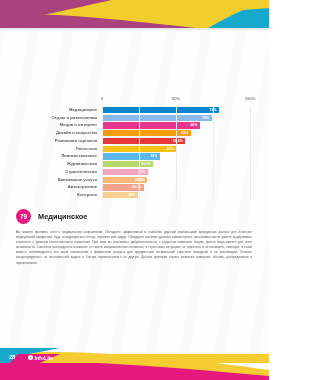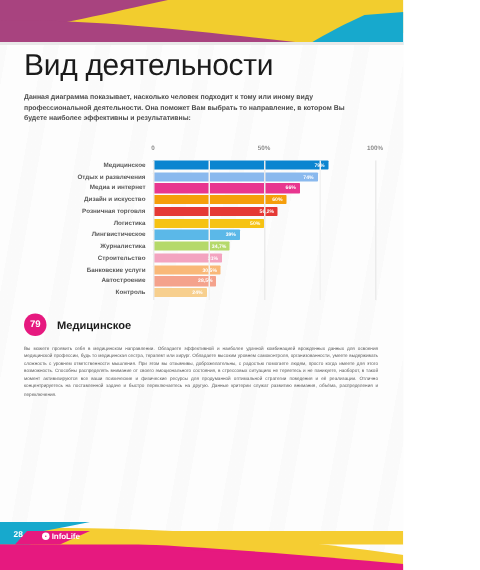--- a/index.html
+++ b/index.html
@@ -69,24 +69,20 @@
   <div class="banner">
     <svg width="269" height="30" viewBox="0 0 269 30">
       <path d="M0,0 L269,0 L269,22 C200,34 120,30 60,24 C30,21 12,20 0,20 Z" fill="#f2cd2e"></path>
       <path d="M0,0 L112,0 C70,9 40,17 0,22 Z" fill="#a8437f"></path>
       <path d="M0,14 C60,12 140,22 215,30 L0,30 Z" fill="#a8437f"></path>
       <path d="M243,10 L269,8 L269,30 L205,30 C218,22 232,15 243,10 Z" fill="#17a9cd"></path>
       <rect x="0" y="28" width="269" height="2" fill="#e9e9e9"></rect>
     </svg>
   </div>
 
-  <div class="header">
-    <div class="title">Вид деятельности</div>
-    <div class="intro">Данная диаграмма показывает, насколько человек подходит к тому или иному виду профессиональной деятельности. Она поможет Вам выбрать то направление, в котором Вы будете наиболее эффективны и результативны:</div>
-  </div>
 
   <div class="chart">
     <div class="axis">
         <div class="tick" style="left: 0%;">0</div>
         <div class="tick" style="left: 50%;">50%</div>
         <div class="tick" style="left: 100%;">100%</div>
       </div>
     <div class="plot">
       <div class="rows">
           <div class="row">

